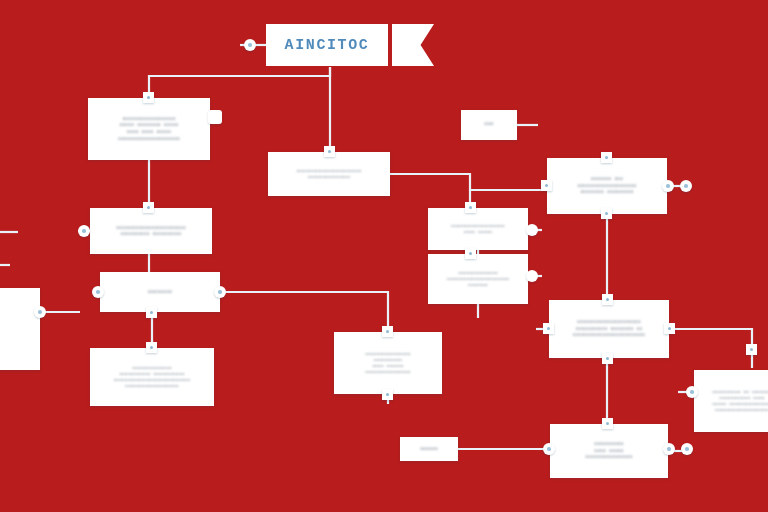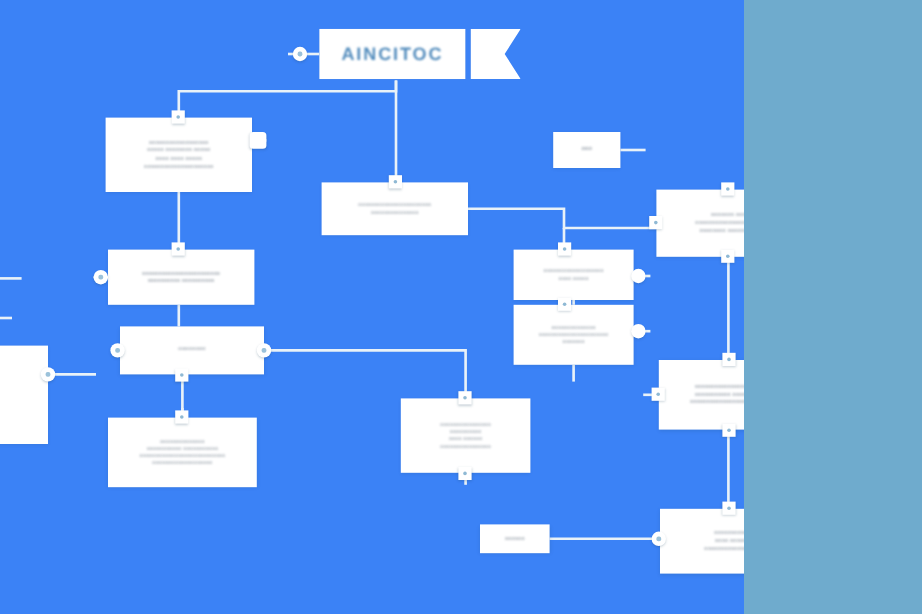--- a/index.html
+++ b/index.html
@@ -2,25 +2,25 @@
 <html><head>
 <meta charset="utf-8">
 <style>
   html, body {
     margin: 0;
     padding: 0;
     background: #6fabcd;
   }
   #canvas {
     position: relative;
-    width: 620px;
+    width: 768px;
     height: 512px;
-    background: #3b82f6;
+    background: #b91c1c;
     overflow: hidden;
-    font-family: Liberation Sans, sans-serif;
+    font-family: Liberation Mono, monospace;
   }
   #wires {
     position: absolute;
     left: 0; top: 0;
     width: 768px; height: 512px;
     pointer-events: none;
   }
   .node {
     position: absolute;
     background: #ffffff;

